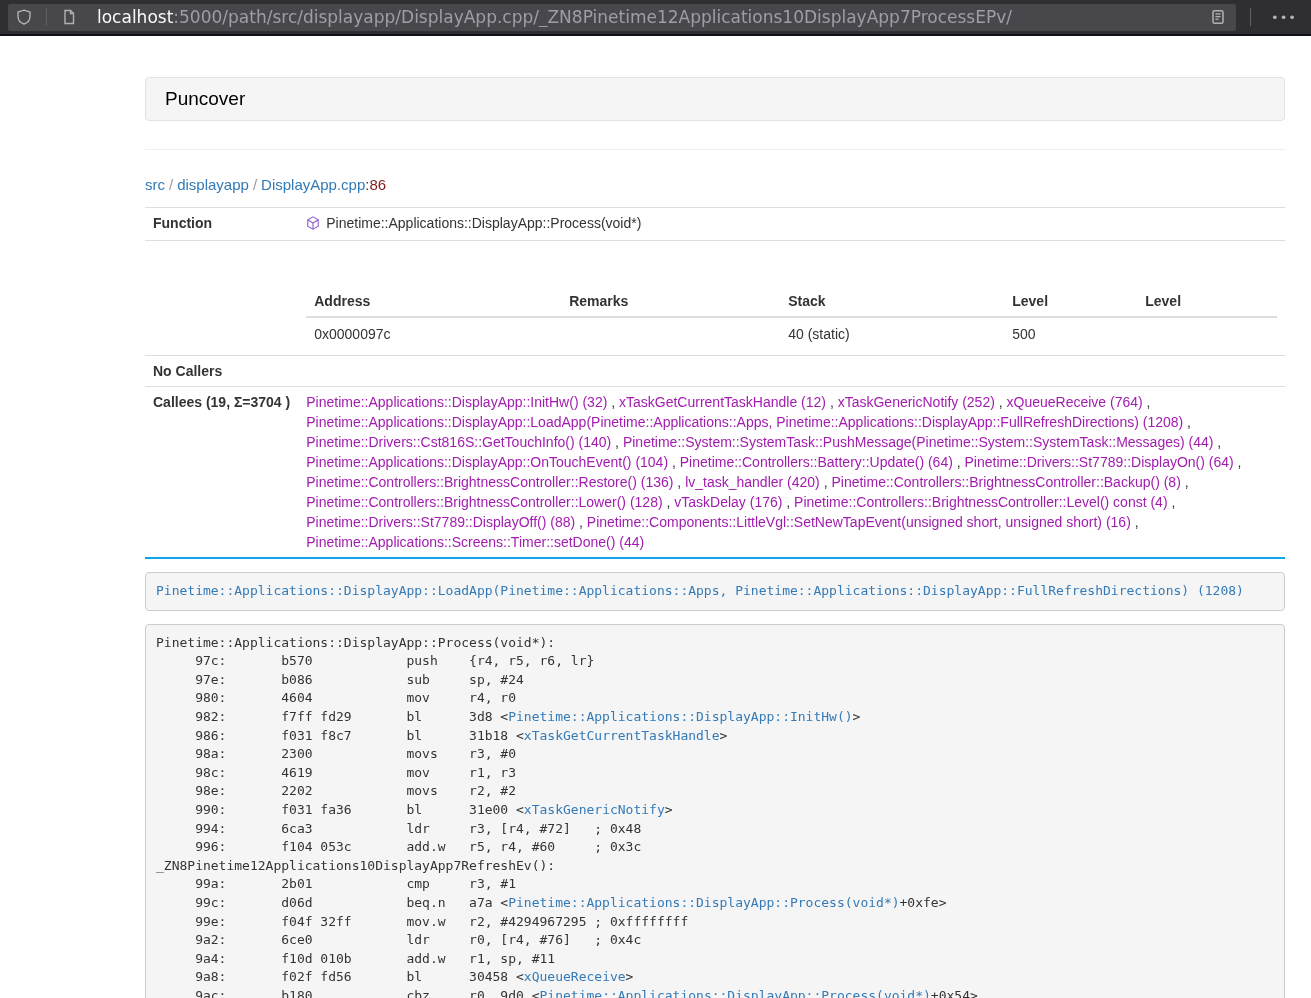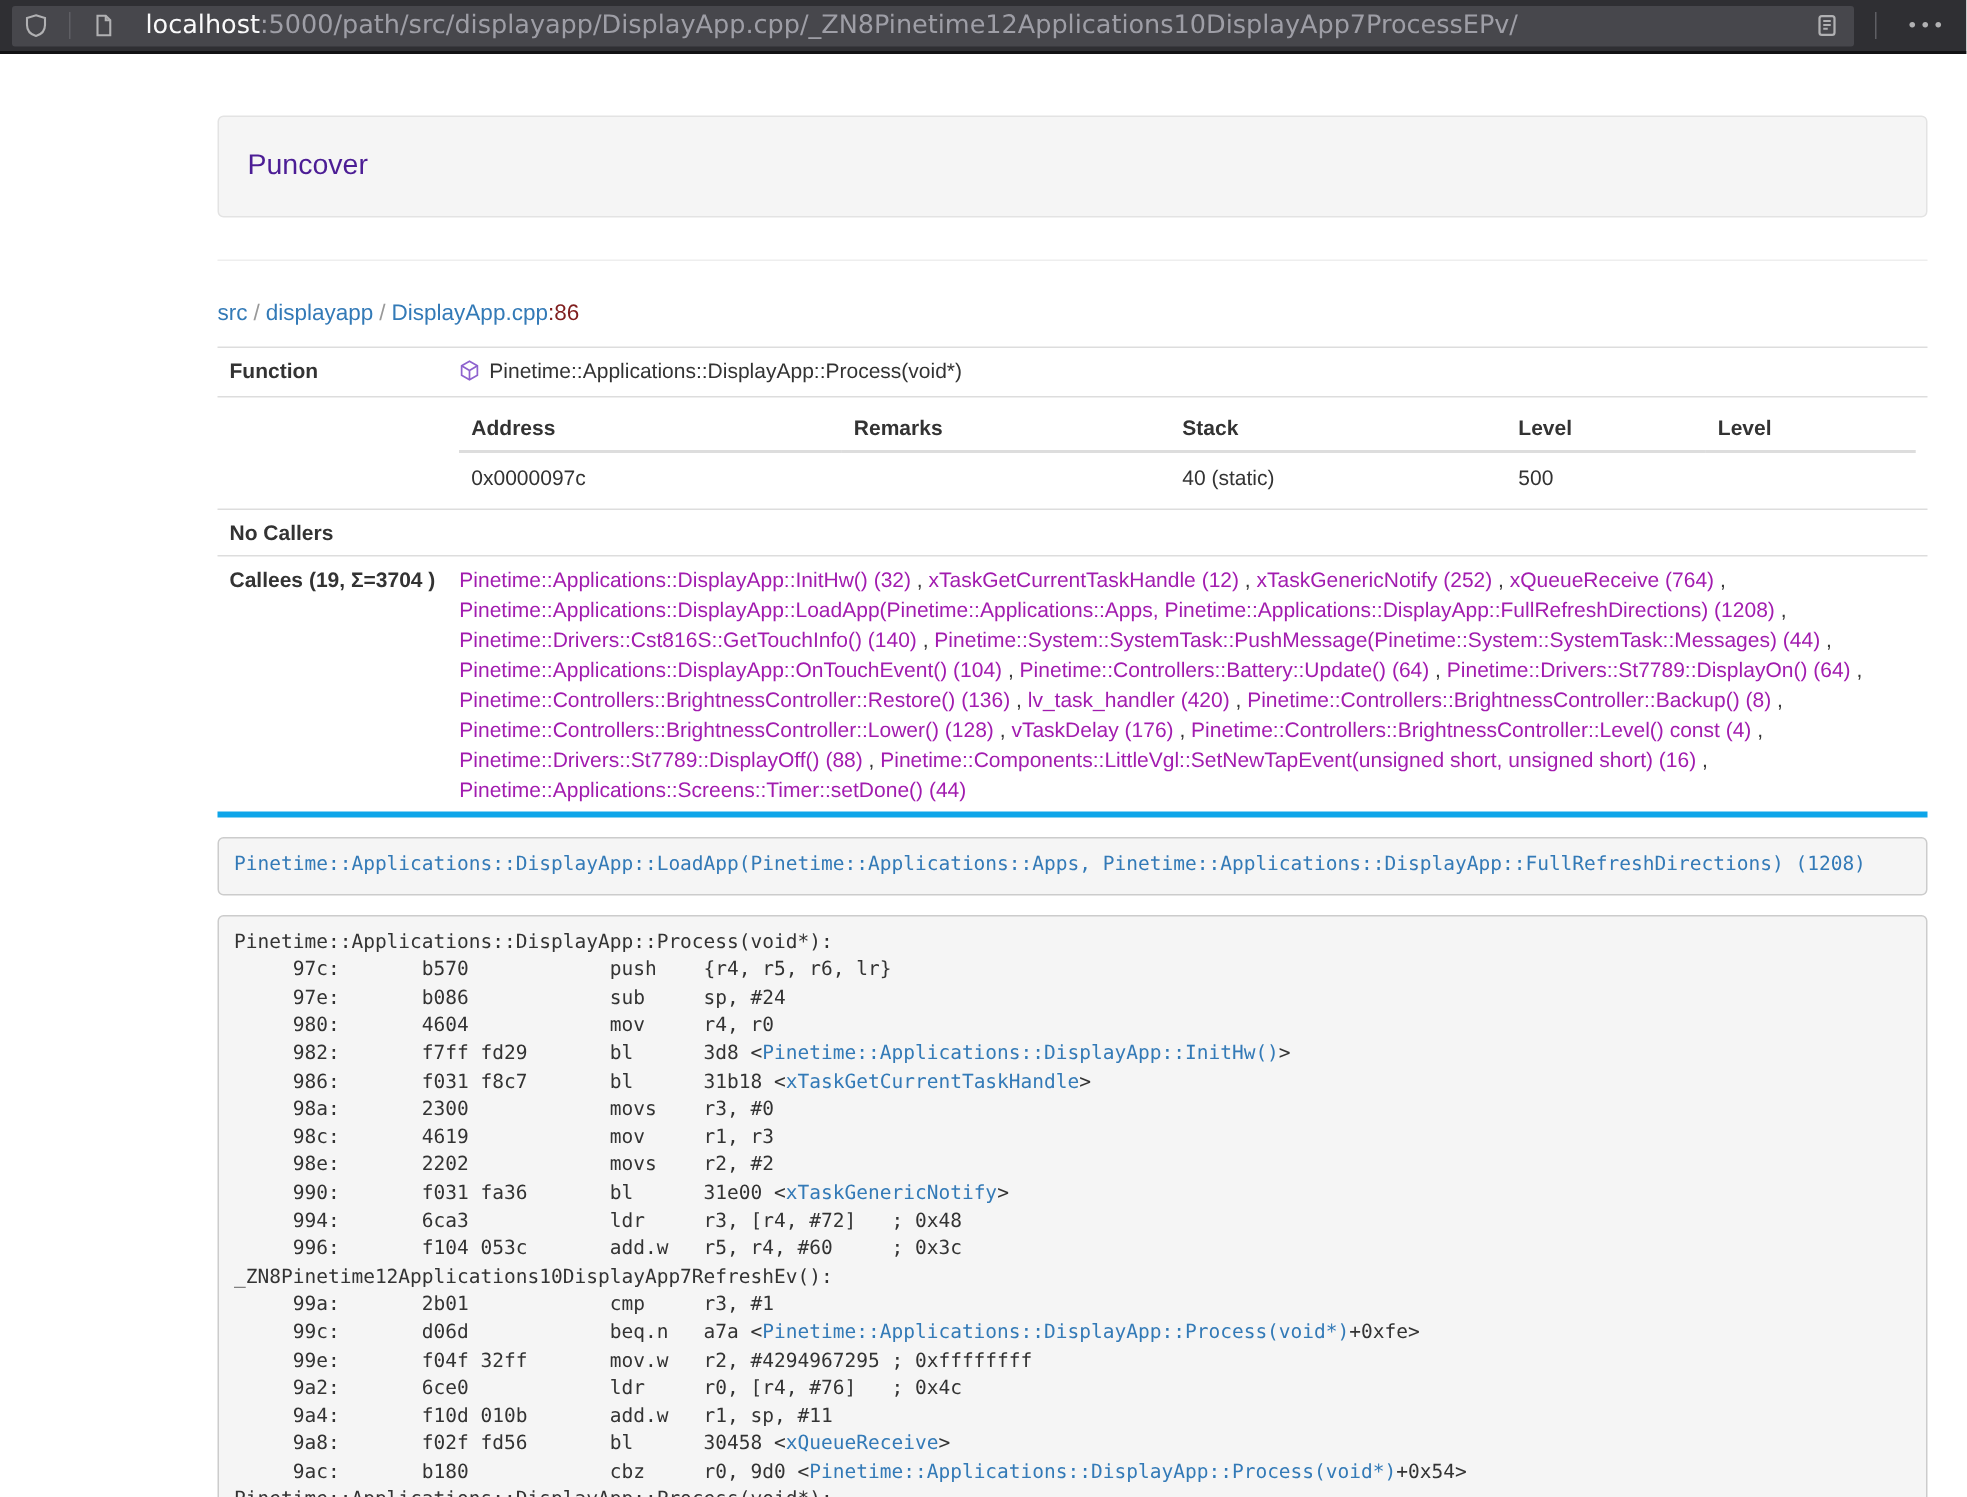--- a/index.html
+++ b/index.html
@@ -16,40 +16,40 @@
   .url-text { font-family:"DejaVu Sans", sans-serif; font-size:17px; color:#9e9ea6;
     white-space:nowrap; overflow:hidden; margin-left:20px; flex:1; }
   .url-text .host { color:#f9f9fa; }
   .menu-dots { color:#b1b1b3; font-size:13px; letter-spacing:1px; padding:0 6px;
     font-family:"DejaVu Sans", sans-serif; }
 
   
   .content { width:1140px; margin-left:145px; padding-top:41px; }
 
   .well { background:#f5f5f5; border:1px solid #e3e3e3; border-radius:4px;
-    padding:22px 19px; font-size:19px; color:#4c1d95; }
+    padding:10px 19px; font-size:19px; color:#000000; }
 
   hr { border:none; border-top:1px solid #eee; margin:28px 0 26px 0; }
 
   .breadcrumb { font-size:15px; margin-bottom:14px; }
   .breadcrumb a { color:#337ab7; text-decoration:none; }
   .breadcrumb .sep { color:#999; padding:0 4px; }
   .breadcrumb .suffix { color:#7f1d1d; }
 
   a { color:#337ab7; text-decoration:none; }
 
   table.fn-table { width:100%; border-collapse:collapse; margin-bottom:13px; }
   table.fn-table > tbody > tr > th,
   table.fn-table > tbody > tr > td { border-top:1px solid #ddd; padding:5px 8px;
     text-align:left; vertical-align:top; font-size:14px; line-height:20px; }
-  table.fn-table { border-bottom:4px solid #0ea5e9; }
+  table.fn-table { border-bottom:2px solid #0ea5e9; }
   table.fn-table > tbody > tr > th { width:148px; font-weight:bold; white-space:nowrap; }
   td.no-pad { padding:5px 8px; }
 
-  table.inner-table { width:100%; border-collapse:collapse; }
+  table.inner-table { width:100%; border-collapse:collapse;margin-top:40px; }
   table.inner-table th { font-weight:bold; text-align:left; padding:5px 8px;
     border-bottom:2px solid #ddd; line-height:20px; }
   table.inner-table td { padding:6px 8px; line-height:20px; }
   .col-address{width:255px}.col-remarks{width:219px}.col-stack{width:224px}.col-code{width:133px}
 
   .fn-name { display:inline-flex; align-items:center; gap:6px; }
   .cube-icon { width:14px; height:14px; flex:0 0 auto; }
 
   .callees { line-height:20px; }
   .callees a { color:#a21caf; }

